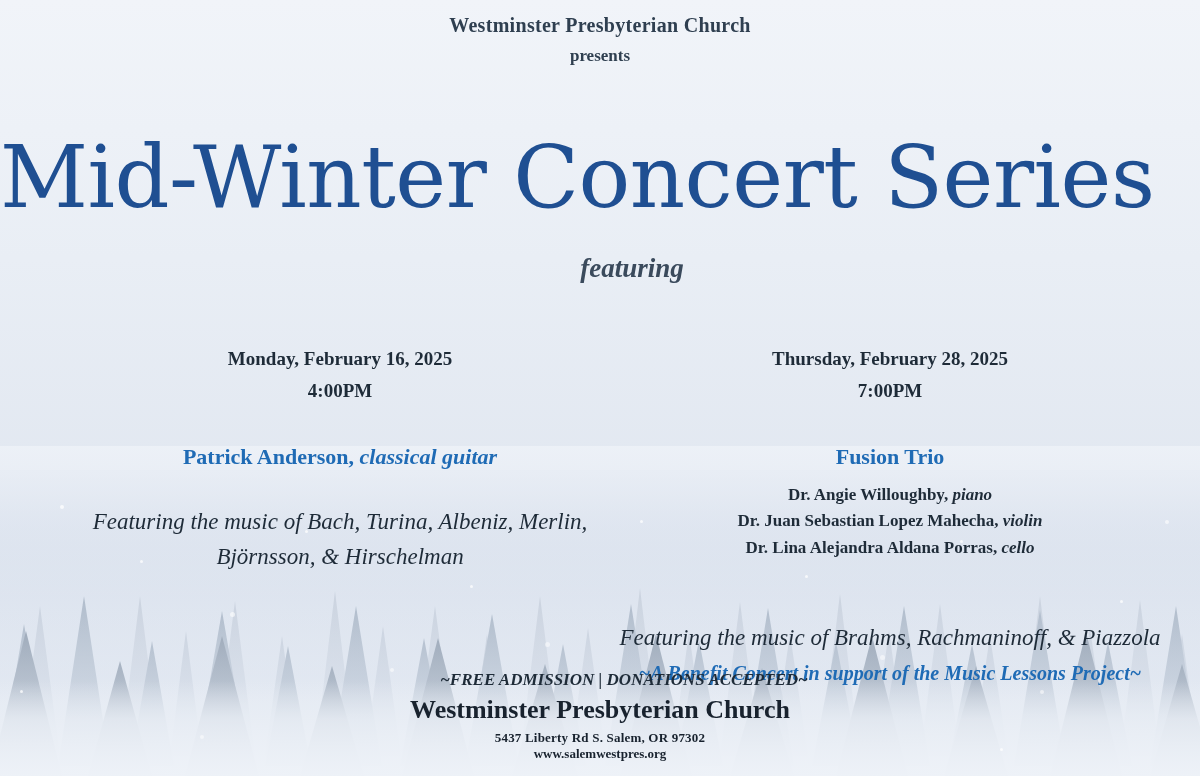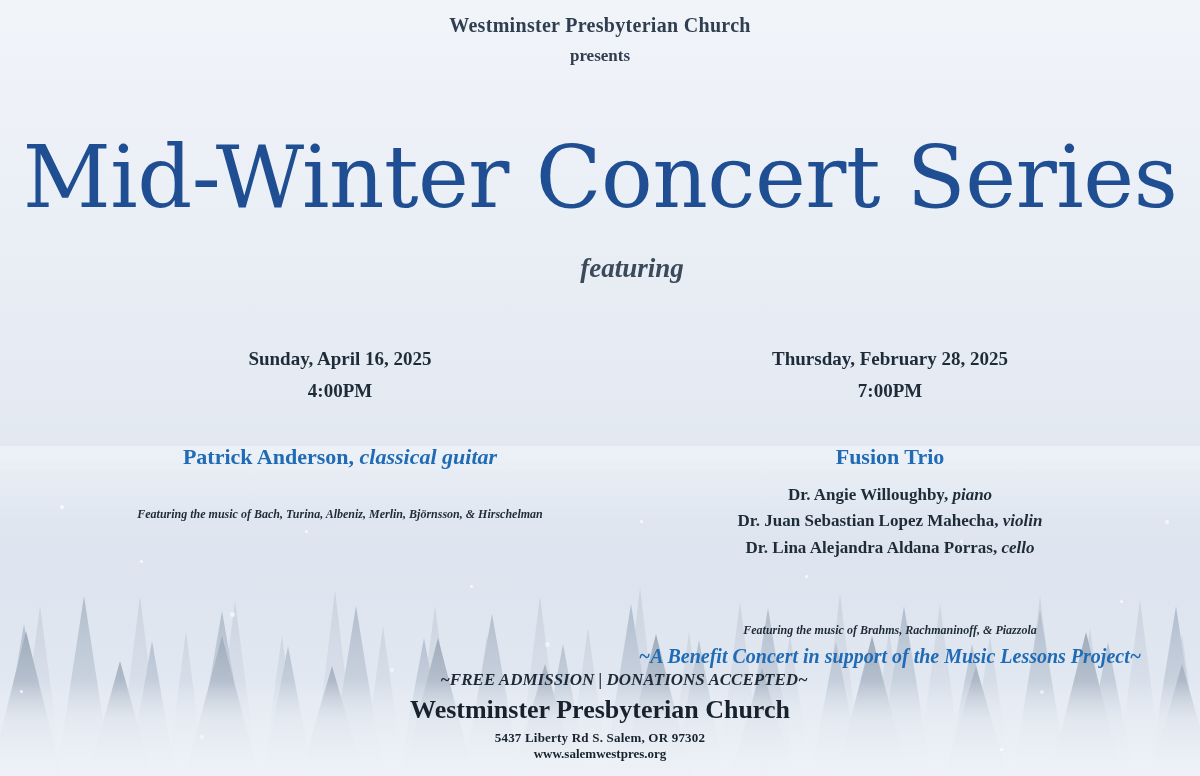--- a/index.html
+++ b/index.html
@@ -78,21 +78,20 @@
     font-size: 17px;
     font-weight: bold;
     color: #2f3f50;
   }
 
   .title {
     position: absolute;
     top: 134px;
     left: 0;
     width: 1200px;
-    text-align: center;
     font-size: 86px;
     line-height: 1;
     color: #1f4f92;
     font-family: "DejaVu Serif", serif;
     font-weight: normal;
     letter-spacing: -0.5px;
   }
   .featuring {
     position: absolute;
     top: 253px;
@@ -140,22 +139,22 @@
     font-weight: bold;
     color: #1e2b38;
     line-height: 1.55;
   }
   .members .instr {
     font-style: italic;
     font-weight: bold;
   }
   .repertoire {
     margin-top: 30px;
-    font-size: 12px;
-    font-weight: bold;
+    font-size: 23px;
+    font-weight: normal;
     font-style: italic;
     color: #1e2b38;
     line-height: 1.5;
   }
   .col-left .repertoire { margin-top: 35px; padding: 0 20px; }
   .col-right .repertoire { margin-top: 60px; }
   .benefit {
     margin-top: 6px;
     font-size: 20px;
     font-weight: bold;
@@ -313,21 +312,21 @@
   <div class="header">
     <div class="church-top">Westminster Presbyterian Church</div>
     <div class="presents">presents</div>
   </div>
 
   <div class="title">Mid-Winter Concert Series</div>
 
   <div class="featuring">featuring</div>
 
   <div class="col col-left">
-    <div class="date">Sunday, April 16, 2025</div>
+    <div class="date">Monday, February 16, 2025</div>
     <div class="time">4:00PM</div>
     <div class="artist">
       <span>Patrick Anderson,</span><span class="instr"> classical guitar</span>
     </div>
     <div class="repertoire">Featuring the music of Bach, Turina, Albeniz, Merlin, Björnsson, &amp; Hirschelman</div>
   </div>
 
   <div class="col col-right">
     <div class="date">Thursday, February 28, 2025</div>
     <div class="time">7:00PM</div>

